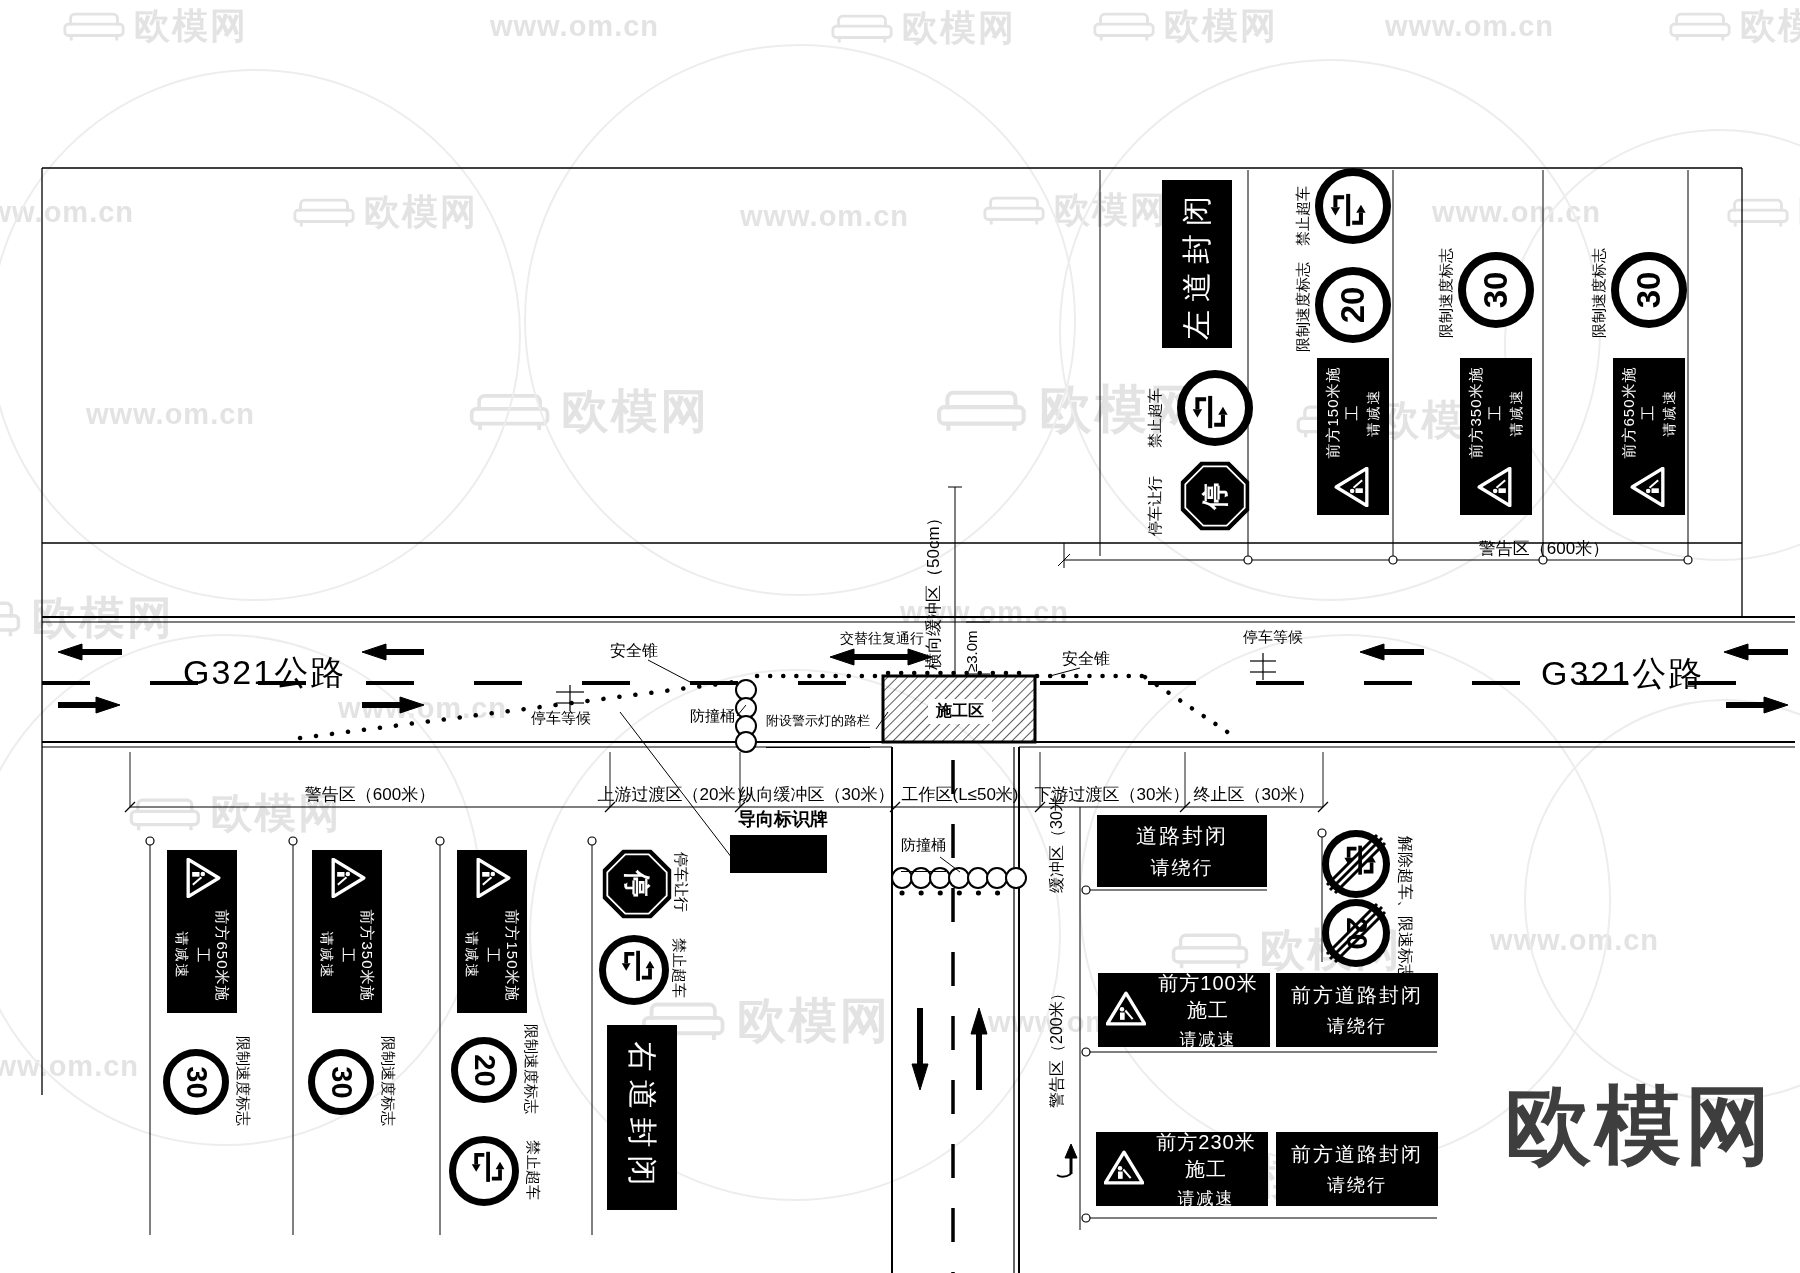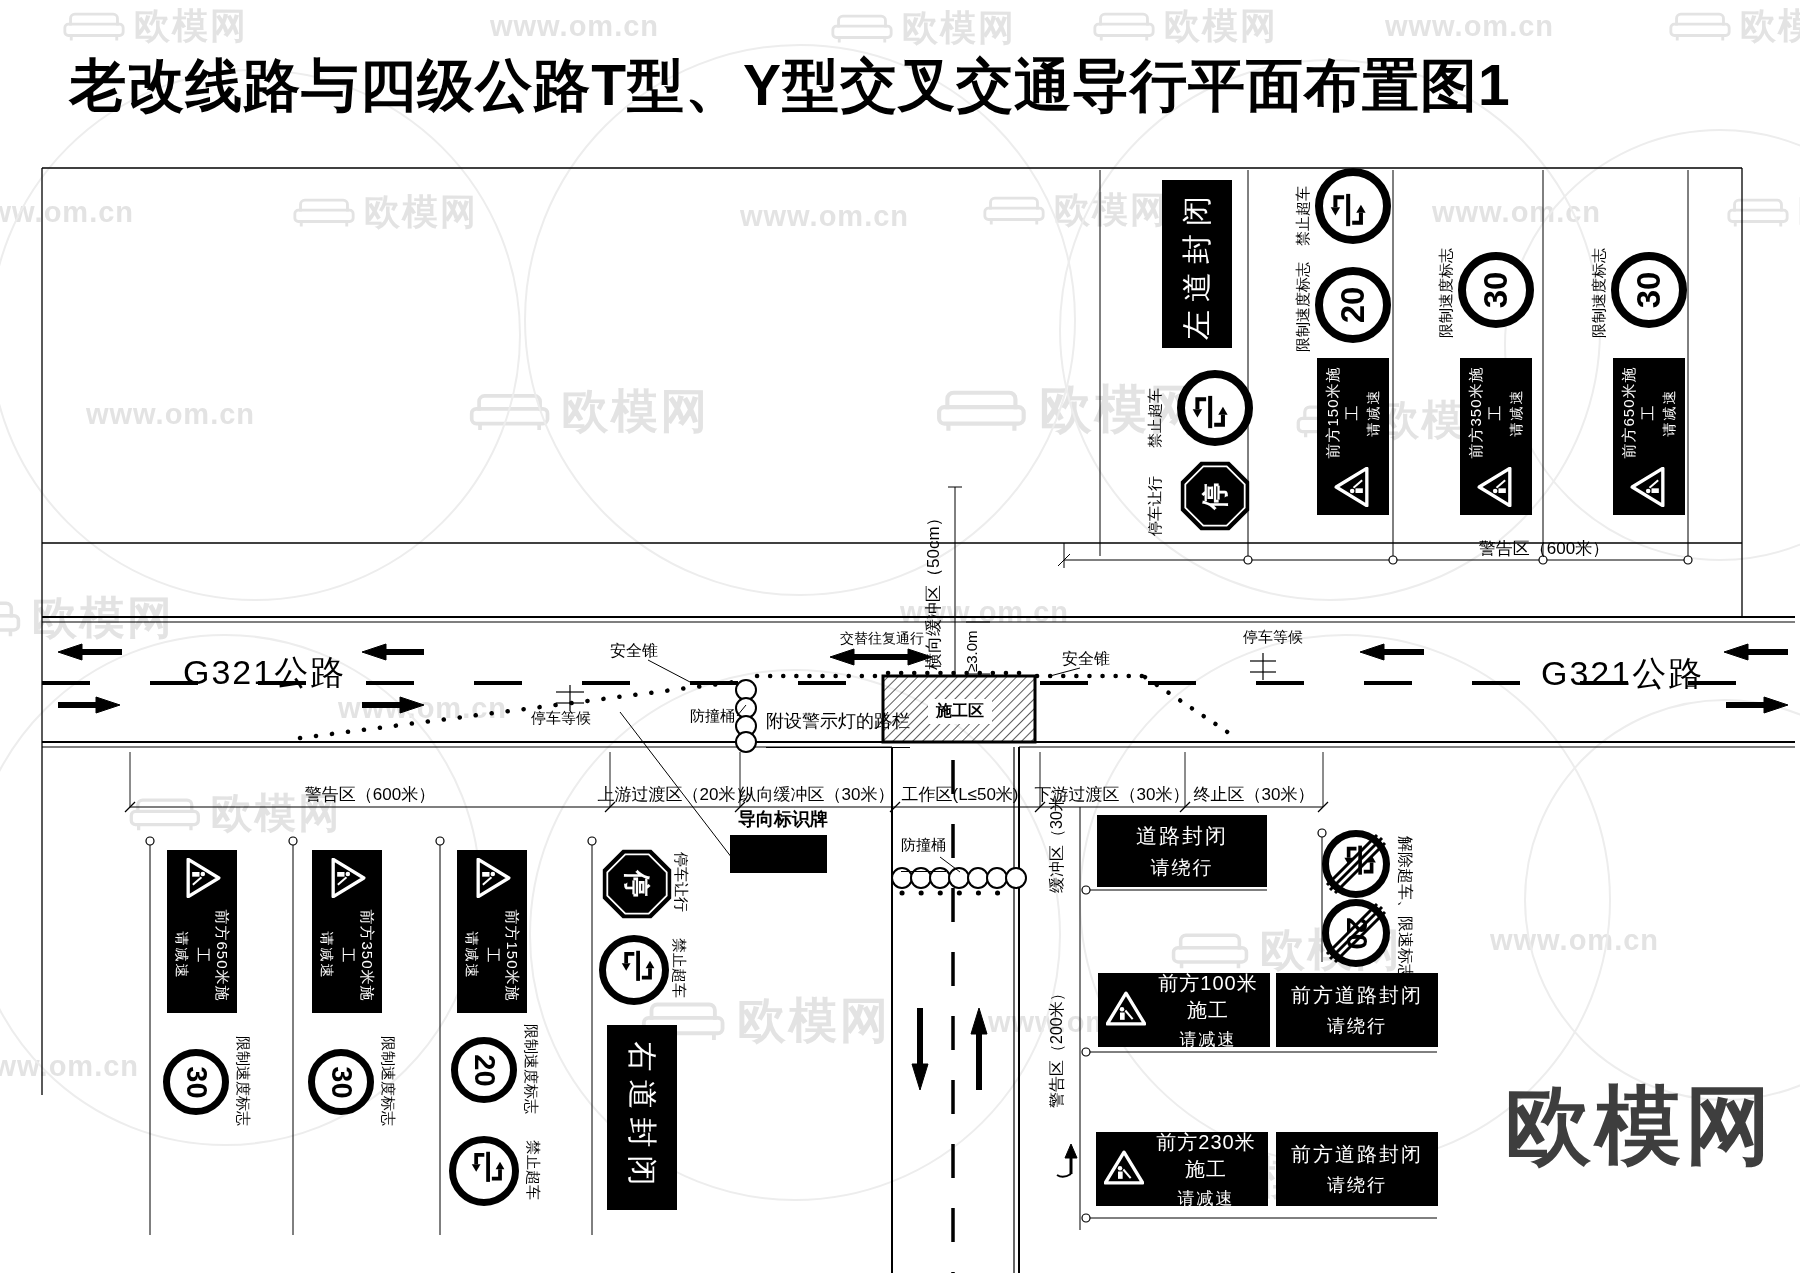--- a/index.html
+++ b/index.html
@@ -408,31 +408,30 @@
       <line x1="1090" y1="1218" x2="1437" y2="1218"></line>
     </g>
     <g fill="#fff" stroke="#000" stroke-width="1.2">
       <circle cx="1322" cy="833" r="4"></circle>
         <circle cx="1086" cy="890" r="4"></circle>
       <circle cx="1086" cy="1052" r="4"></circle>
         <circle cx="1086" cy="1218" r="4"></circle>
     </g>
   </svg>
 
-  <div id="title">老改线路与四级公路T型、Y型交叉交通导行平面布置图1</div>
 
   <div class="lbl" style="left:183px;top:663px;font-size:34px;letter-spacing:2px;">G321公路</div>
   <div class="lbl" style="left:1541px;top:664px;font-size:34px;letter-spacing:2px;">G321公路</div>
   <div class="lbl" style="left:840px;top:629px;font-size:14px;">交替往复通行</div>
   <div class="lbl" style="left:531px;top:709px;font-size:15px;">停车等候</div>
   <div class="lbl" style="left:1243px;top:628px;font-size:15px;">停车等候</div>
   <div class="lbl" style="left:610px;top:642px;">安全锥</div>
   <div class="lbl" style="left:1062px;top:650px;">安全锥</div>
   <div class="lbl ul" style="left:690px;top:707px;font-size:15px;">防撞桶</div>
-  <div class="lbl ul" style="left:766px;top:712px;font-size:18px;">附设警示灯的路栏</div>
+  <div class="lbl ul" style="left:766px;top:712px;font-size:13px;">附设警示灯的路栏</div>
   <div class="lbl ul" style="left:901px;top:836px;font-size:15px;">防撞桶</div>
   <div class="el" style="left:928px;top:699px;width:64px;height:25px;background:#fff;display:flex;align-items:center;justify-content:center;font-size:16px;">施工区</div>
   <div class="lbl" style="left:738px;top:810px;font-size:18px;font-weight:bold;">导向标识牌</div>
   <div class="board" style="left:730px;top:835px;width:97px;height:38px;"></div>
 
   <div class="lbl zc" style="left:1444px;top:540px;">警告区（600米）</div>
   <div class="lbl zc" style="left:270px;top:786px;">警告区（600米）</div>
   <div class="lbl zc" style="left:575px;top:786px;">上游过渡区（20米）</div>
   <div class="lbl zc" style="left:717px;top:786px;">纵向缓冲区（30米）</div>
   <div class="lbl zc" style="left:860px;top:786px;">工作区(L≤50米)</div>

